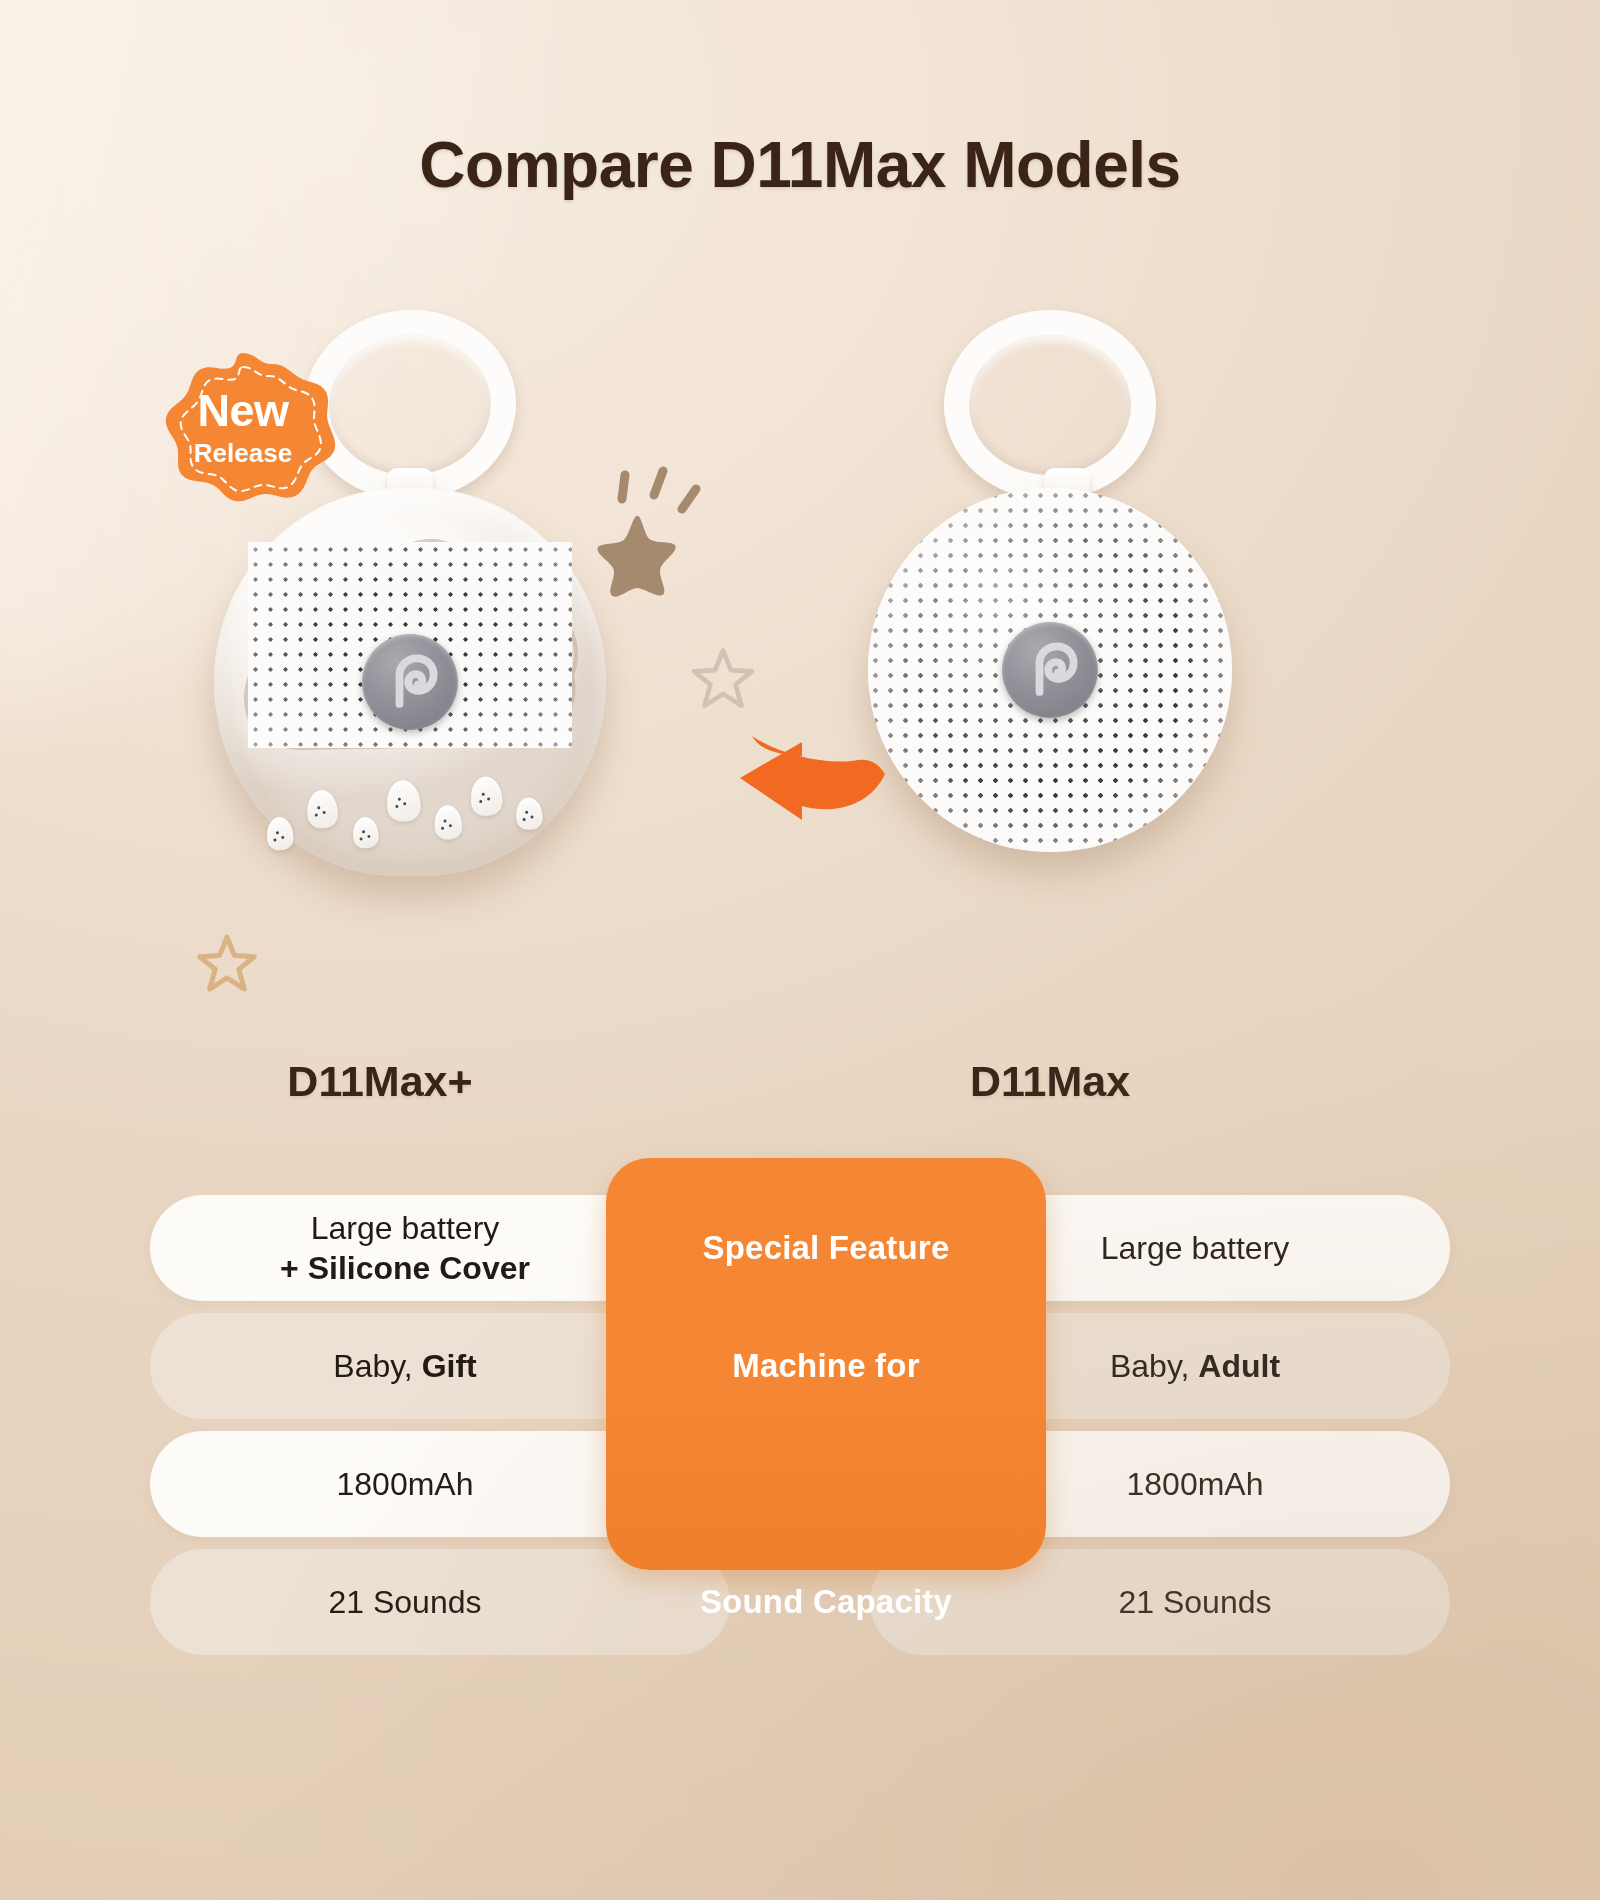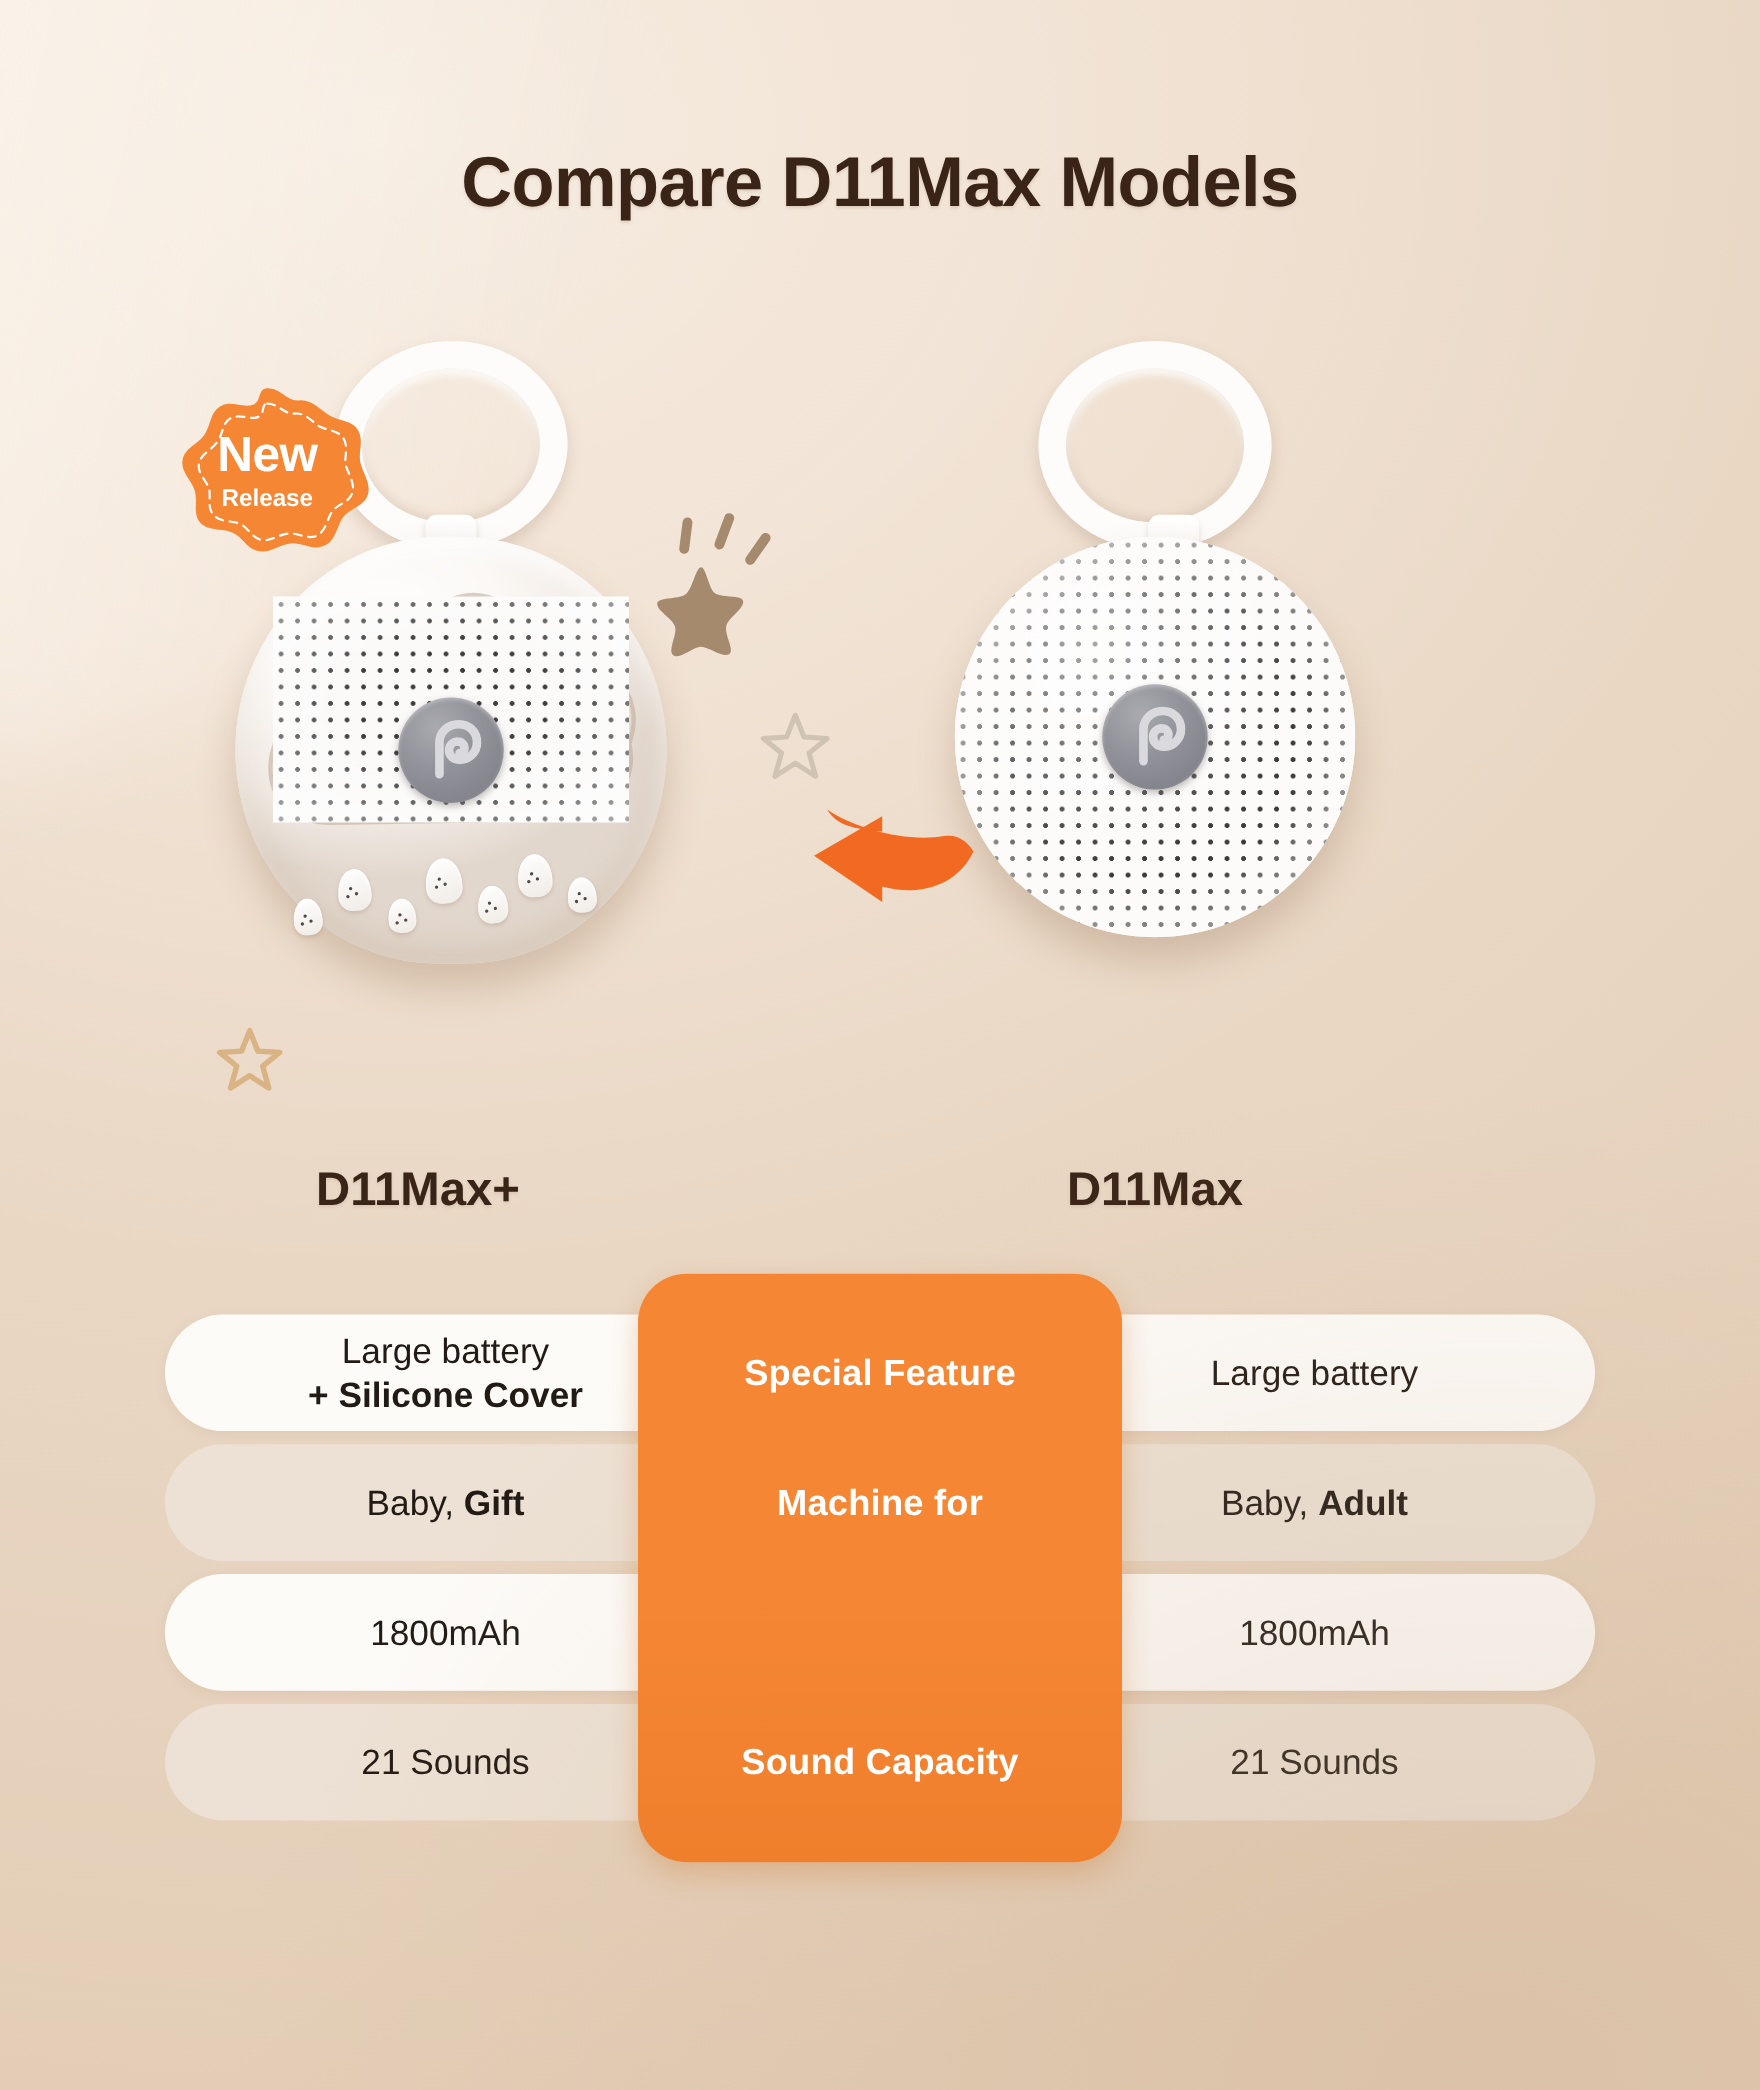--- a/index.html
+++ b/index.html
@@ -248,21 +248,21 @@
     inset: 0;
     display: flex;
     flex-direction: column;
     align-items: center;
     justify-content: center;
     color: #ffffff;
     line-height: 1;
     pointer-events: none;
   }
   .badge-new { font-size: 45px; font-weight: 700; letter-spacing: -.5px; }
-  .badge-rel { font-size: 22px; font-weight: 700; margin-top: 7px; }
+  .badge-rel { font-size: 26px; font-weight: 700; margin-top: 7px; }
 
   
   .deco { position: absolute; }
   .deco svg { display: block; }
 
   
   .table {
     position: absolute;
     left: 150px;
     top: 1195px;
@@ -291,24 +291,24 @@
   }
   .cell.left  { left: 0;    width: 580px; padding-right: 70px; }
   .cell.right { left: 720px; width: 580px; padding-left: 70px; }
   .cell.odd  { background: #fdfbf8; box-shadow: 0 3px 10px rgba(170,140,112,.13); }
   .cell.even { background: #ece1d4; }
   .cell b { font-weight: 700; }
 
   
   .center-col {
     position: absolute;
-    left: 430px;
+    left: 456px;
     top: -37px;
     width: 440px;
-    height: 535px;
+    height: 412px;
     background: linear-gradient(180deg, #f58634 0%, #f58634 55%, #f07f2c 100%);
     border-radius: 44px;
     box-shadow: 0 10px 26px rgba(206,120,48,.32);
     z-index: 4;
   }
   .feat {
     position: absolute;
     left: 0;
     width: 440px;
     height: 106px;

